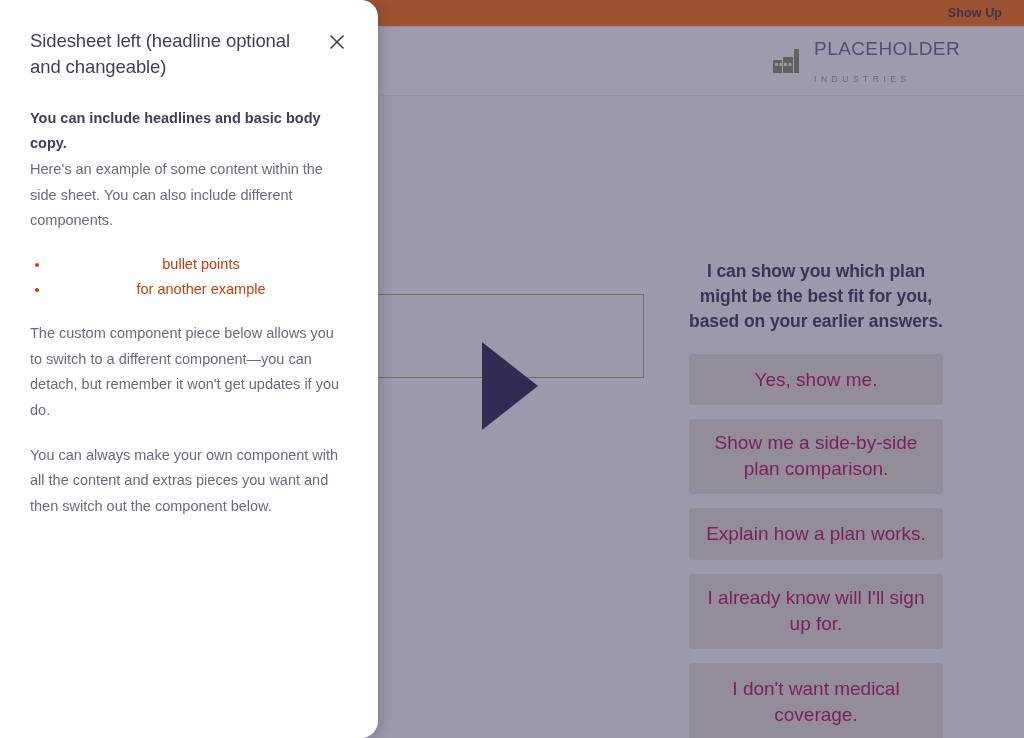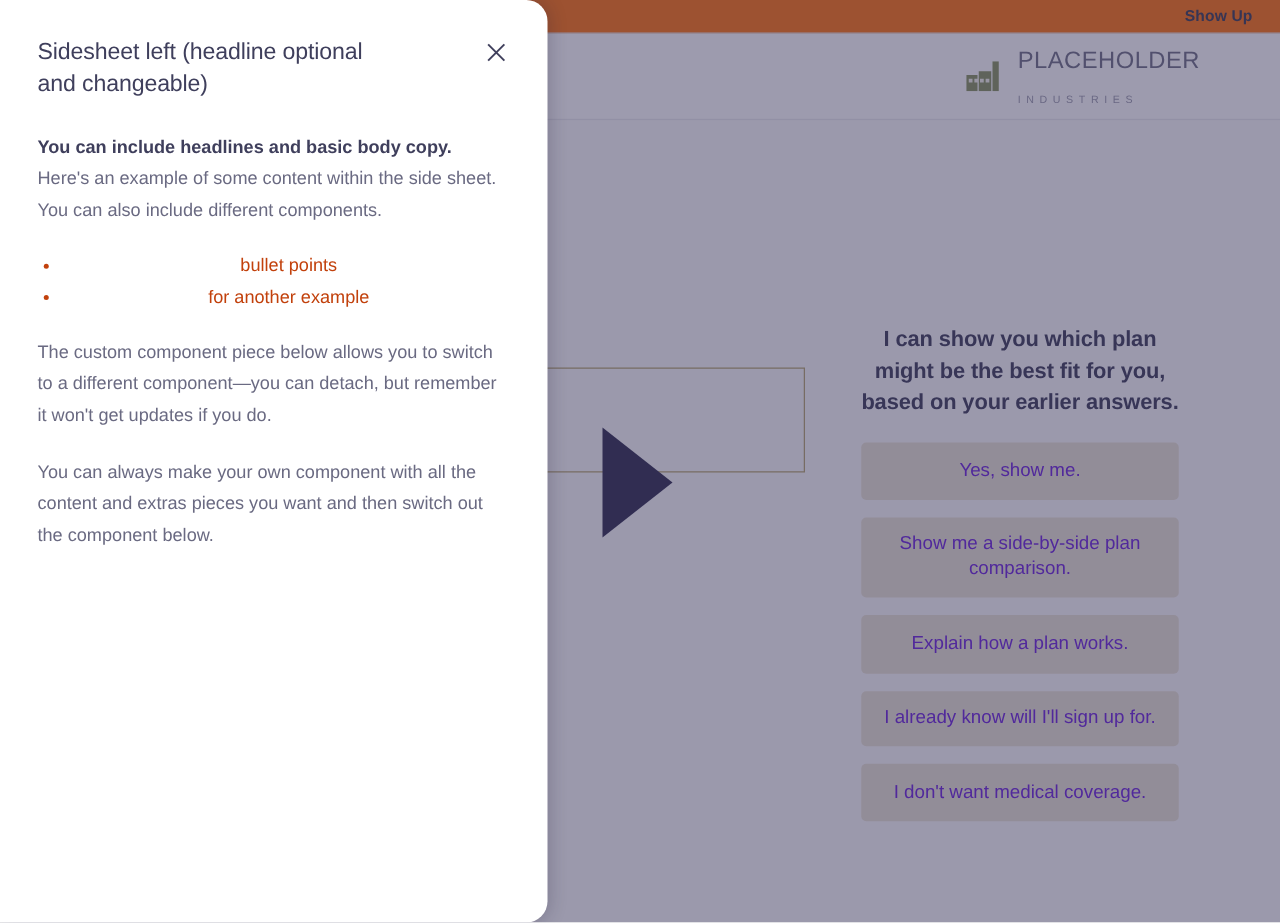--- a/index.html
+++ b/index.html
@@ -129,41 +129,41 @@
     line-height: 1.42;
     color: #3f3f5c;
     letter-spacing: -.1px;
     margin-bottom: 20px;
   }
   .chip {
     background: #e6dfd3;
     border-radius: 4px;
     padding: 13px 16px;
     margin-bottom: 14px;
-    font-size: 15px;
+    font-size: 19px;
     line-height: 1.35;
-    color: #6d28d9;
+    color: #be185d;
     cursor: pointer;
   }
   .chip.two-line { padding: 11px 16px 13px; }
 
   
   .scrim {
     position: absolute;
     inset: 0;
     background: rgba(48, 44, 82, 0.46);
     pointer-events: none;
   }
 
   
   .sidesheet {
     position: absolute;
     left: 0;
     top: 0;
-    width: 438px;
+    width: 378px;
     height: 738px;
     background: #ffffff;
     border-top-right-radius: 17px;
     border-bottom-right-radius: 17px;
     box-shadow: 2px 0 14px rgba(30, 28, 55, .22);
     padding: 28px 30px 0 30px;
     overflow: hidden;
   }
 
   .sheet-head {

